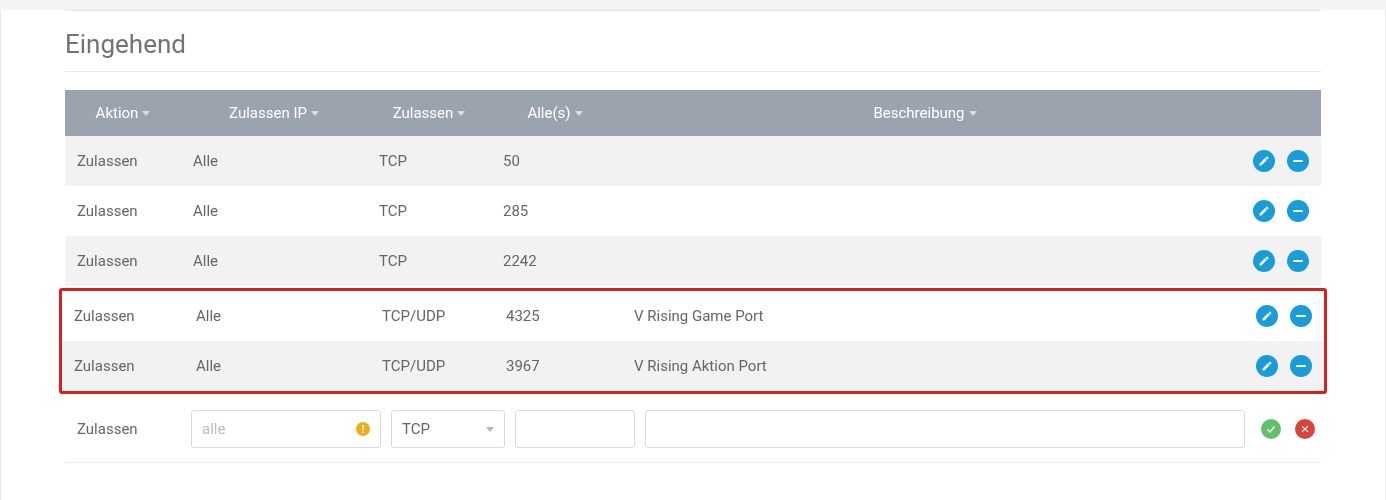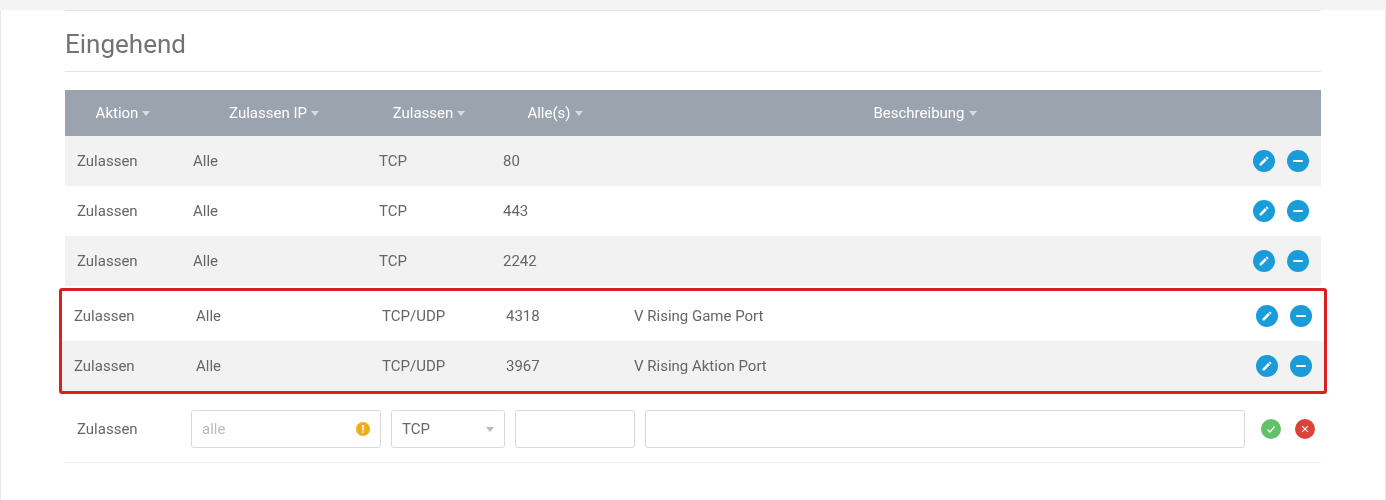--- a/index.html
+++ b/index.html
@@ -181,40 +181,40 @@
                 <span class="sort-caret"></span>
               </span></th>
           <th></th>
         </tr>
       </thead>
       <tbody>
         <tr>
           <td>Zulassen</td>
           <td>Alle</td>
           <td>TCP</td>
-          <td>80</td>
+          <td>50</td>
           <td></td>
           <td class="col-actions">
             <span class="row-actions">
               <span class="icon-btn icon-edit">
                   <svg viewBox="0 0 24 24">
                     <path d="M3 17.25V21h3.75L17.81 9.94l-3.75-3.75L3 17.25zM20.71 7.04a1 1 0 0 0 0-1.41l-2.34-2.34a1 1 0 0 0-1.41 0l-1.83 1.83 3.75 3.75 1.83-1.83z"></path>
                   </svg>
                 </span>
               <span class="icon-btn icon-remove">
                   <span class="minus"></span>
                 </span>
             </span>
           </td>
         </tr>
         <tr>
           <td>Zulassen</td>
           <td>Alle</td>
           <td>TCP</td>
-          <td>443</td>
+          <td>285</td>
           <td></td>
           <td class="col-actions">
             <span class="row-actions">
               <span class="icon-btn icon-edit">
                   <svg viewBox="0 0 24 24">
                     <path d="M3 17.25V21h3.75L17.81 9.94l-3.75-3.75L3 17.25zM20.71 7.04a1 1 0 0 0 0-1.41l-2.34-2.34a1 1 0 0 0-1.41 0l-1.83 1.83 3.75 3.75 1.83-1.83z"></path>
                   </svg>
                 </span>
               <span class="icon-btn icon-remove">
                   <span class="minus"></span>
@@ -252,21 +252,21 @@
             <col style="width:124px">
             <col style="width:128px">
             <col>
             <col style="width:90px">
         </colgroup>
         <tbody>
           <tr>
             <td>Zulassen</td>
             <td>Alle</td>
             <td>TCP/UDP</td>
-            <td>4318</td>
+            <td>4325</td>
             <td>V Rising Game Port</td>
             <td class="col-actions" style="text-align:right;">
               <span class="row-actions">
                 <span class="icon-btn icon-edit">
                     <svg viewBox="0 0 24 24">
                       <path d="M3 17.25V21h3.75L17.81 9.94l-3.75-3.75L3 17.25zM20.71 7.04a1 1 0 0 0 0-1.41l-2.34-2.34a1 1 0 0 0-1.41 0l-1.83 1.83 3.75 3.75 1.83-1.83z"></path>
                     </svg>
                   </span>
                 <span class="icon-btn icon-remove">
                     <span class="minus"></span>

